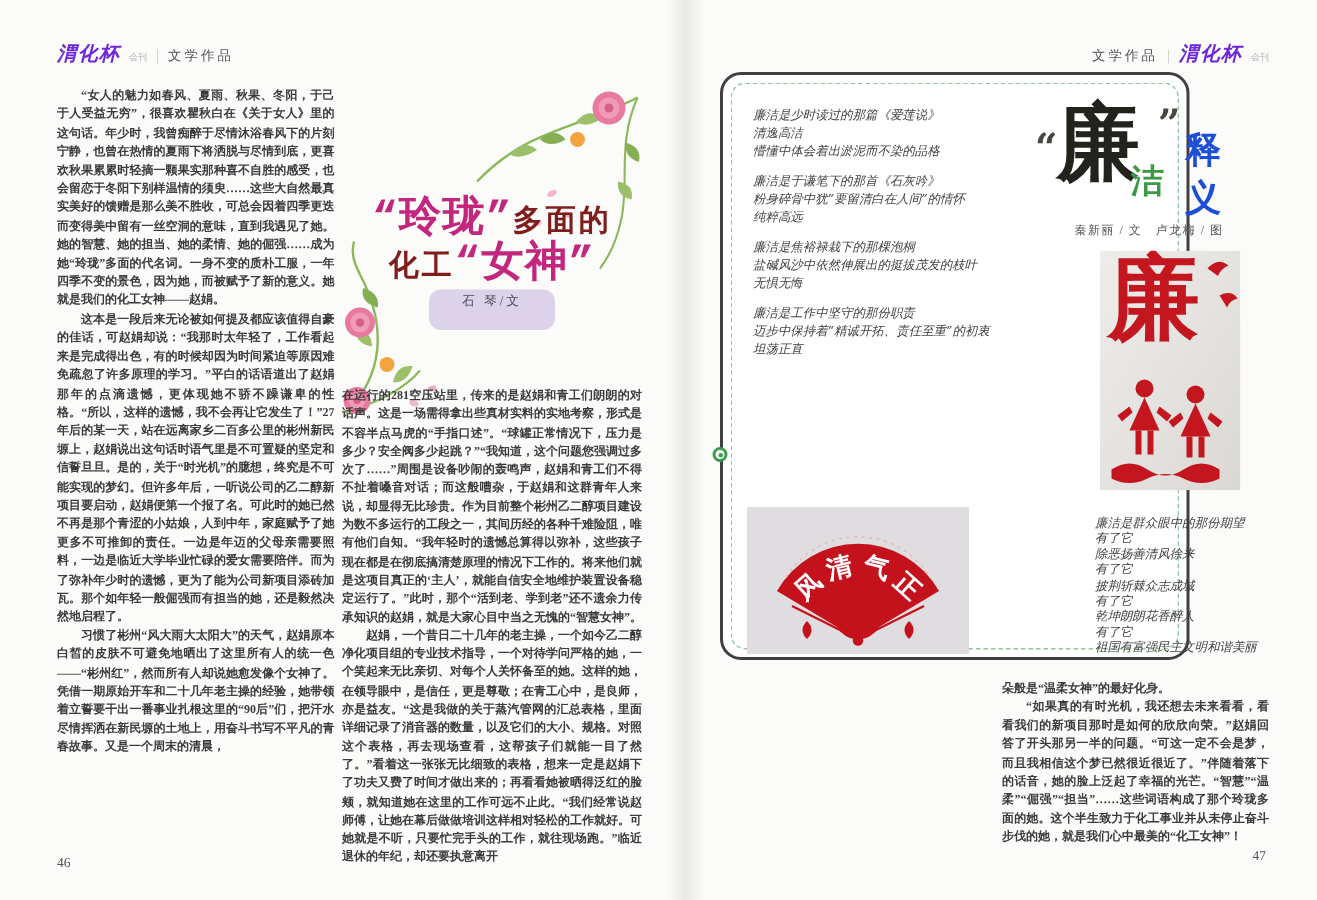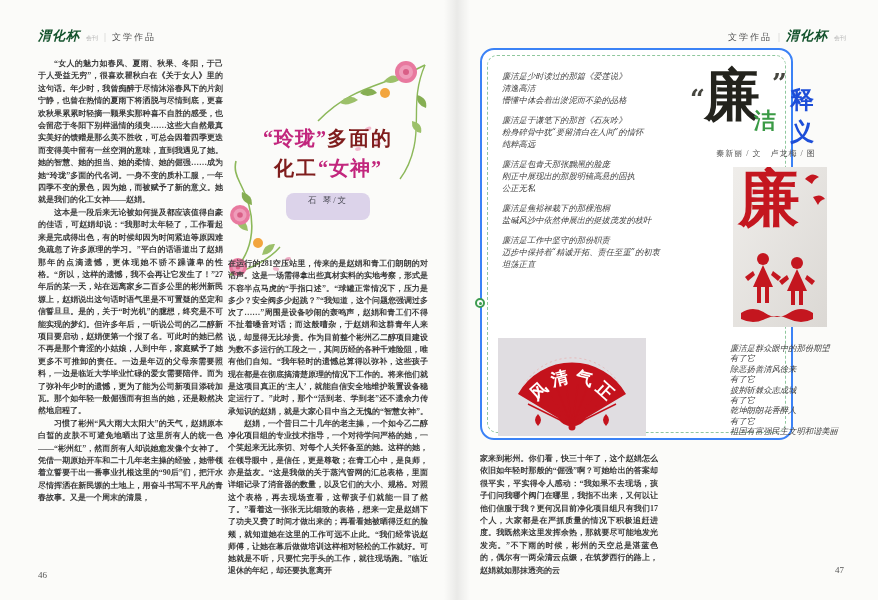--- a/index.html
+++ b/index.html
@@ -10,49 +10,49 @@
   #page-left  { left:38px;  width:390px; }
   #page-right { left:478px; width:368px; }
 
   .fold { position:absolute; left:444px; top:0; width:26px; height:600px;
           background:linear-gradient(to right, rgba(0,0,0,0), rgba(0,0,0,0.07) 50%, rgba(0,0,0,0)); }
 
   
   .hdr { position:absolute; top:2px; font-size:9px; color:#777; display:flex; align-items:baseline; gap:6px; }
   .hdr-left { left:0; }
   .hdr-right { right:0; }
-  .logo { font-family:Liberation Mono, monospace; font-style:italic; font-weight:bold; font-size:13px; color:#14532d; letter-spacing:1px; }
+  .logo { font-family:Liberation Mono, monospace; font-style:italic; font-weight:bold; font-size:13px; color:#6d28d9; letter-spacing:1px; }
   .logo-sub { font-size:6px; color:#b5b5b5; letter-spacing:0; }
   .hdr-div { color:#c9c9c9; font-size:10px; }
   .hdr-sec { font-size:9px; color:#555; letter-spacing:2px; }
 
   
   .col { position:absolute; text-align:justify; font-size:8px; line-height:12.4px; color:#3b3b3b; overflow:hidden;font-weight:bold; }
   .col p.ind { text-indent:2em; }
   #l-col1 { left:0; top:33px; width:185px; height:520px; }
   #l-col2 { left:190px; top:233px; width:200px; height:322px; line-height:12.3px; }
 
   
   #title-block { position:absolute; left:190px; top:30px; width:200px; height:228px; }
   .t-deco { position:absolute; left:0; top:0; width:200px; height:228px; }
   .t-line { position:absolute; width:200px; text-align:center; white-space:nowrap; }
   .t-line1 { top:70px; }
   .t-line2 { top:100px; }
-  .t-pink { font-family:Liberation Serif, serif; font-weight:900; font-size:20px; color:#c2267d; letter-spacing:1px; }
+  .t-pink { font-family:Liberation Mono, monospace; font-weight:900; font-size:28px; color:#c2267d; letter-spacing:1px; }
   .t-black { font-family:"DejaVu Serif", serif; font-size:20px; color:#7f1d1d; font-weight:bold; letter-spacing:2px; }
   .author-pill { position:absolute; left:58px; top:138px; width:84px; height:27px; border-radius:8px;
                  background:#dcd3ea; font-size:8.5px; color:#4a4a55; text-align:center; line-height:15px; letter-spacing:2px; }
 
   .pagenum { position:absolute; font-size:9px; color:#555; }
   #pn46 { left:0; top:545px; }
   #pn47 { right:2px; top:540px; }
 
   
   #poem-box { position:absolute; left:2px; top:23px; width:313px; height:392px;
-              border:2px solid #3b82f6; border-radius:14px; background:#fff; }
+              border:2px solid #404040; border-radius:14px; background:#fff; }
   .box-dashed { position:absolute; inset:5px; border:1px dashed #90c89e; border-radius:10px; pointer-events:none; }
   .ring { position:absolute; width:10px; height:10px; border:2px solid #3d9c50; border-radius:50%; background:#fff; }
   .ring::after { content:""; position:absolute; left:2px; top:2px; width:3px; height:3px; border-radius:50%; background:#3d9c50; }
   #ring-l { left:-7px; top:248px; }
   #ring-r { right:-7px; top:133px; }
 
   .stanzas { position:absolute; left:20px; top:20px; width:182px; }
   .stanza { margin-bottom:8px; }
   .stanza div, .poemline { font-family:"DejaVu Serif", serif; font-style:italic; font-size:8.3px;
                            line-height:12px; color:#3f3f3f; white-space:nowrap; }
@@ -171,27 +171,23 @@
         <div>廉洁是少时读过的那篇《爱莲说》</div>
         <div>清逸高洁</div>
         <div>懵懂中体会着出淤泥而不染的品格</div>
       </div>
       <div class="stanza">
         <div>廉洁是于谦笔下的那首《石灰吟》</div>
         <div>粉身碎骨中犹“要留清白在人间”的情怀</div>
         <div>纯粹高远</div>
       </div>
       <div class="stanza">
-        <div>廉洁是包青天那张黝黑的脸庞</div>
-        <div>刚正中展现出的那股明镜高悬的固执</div>
-        <div>公正无私</div>
-      </div>
-      <div class="stanza">
         <div>廉洁是焦裕禄栽下的那棵泡桐</div>
         <div>盐碱风沙中依然伸展出的挺拔茂发的枝叶</div>
+        <div>无惧无悔</div>
       </div>
       <div class="stanza">
         <div>廉洁是工作中坚守的那份职责</div>
         <div>迈步中保持着“精诚开拓、责任至重”的初衷</div>
         <div>坦荡正直</div>
       </div>
     </div>
 
     <div id="lian-title">
       <span class="q q-open">“</span>
@@ -271,18 +267,19 @@
         <g fill="#ffffff" font-family="DejaVu Serif, serif" font-weight="bold" font-size="17" text-anchor="middle">
           <text x="42" y="58" transform="rotate(-42 42 54)">风</text>
           <text x="62" y="46" transform="rotate(-14 62 42)">清</text>
           <text x="86" y="46" transform="rotate(14 86 42)">气</text>
           <text x="106" y="58" transform="rotate(42 106 54)">正</text>
         </g>
       </svg>
     </div>
   </div>
 
-  <div class="col" id="r-col1">
-    <p>家来到彬州。你们看，快三十年了，这个赵娟怎么依旧如年轻时那般的“倔强”啊？可她给出的答案却很平实，平实得令人感动：“我如果不去现场，孩子们问我哪个阀门在哪里，我指不出来，又何以让他们信服于我？更何况目前净化项目组只有我们17个人，大家都是在严抓质量的情况下积极追赶进度。我既然来这里发挥余热，那就要尽可能地发光发亮。”不下雨的时候，彬州的天空总是湛蓝色的，偶尔有一两朵清云点缀，在筑梦西行的路上，赵娟就如那抹透亮的云</p>
+  <div class="col" id="r-col2">
+    <p>朵般是“温柔女神”的最好化身。</p>
+    <p class="ind">“如果真的有时光机，我还想去未来看看，看看我们的新项目那时是如何的欣欣向荣。”赵娟回答了开头那另一半的问题。“可这一定不会是梦，而且我相信这个梦已然很近很近了。”伴随着落下的话音，她的脸上泛起了幸福的光芒。“智慧”“温柔”“倔强”“担当”……这些词语构成了那个玲珑多面的她。这个半生致力于化工事业并从未停止奋斗步伐的她，就是我们心中最美的“化工女神”！</p>
   </div>
 
   <div class="pagenum" id="pn47">47</div>
 </div>
 
 </body></html>

